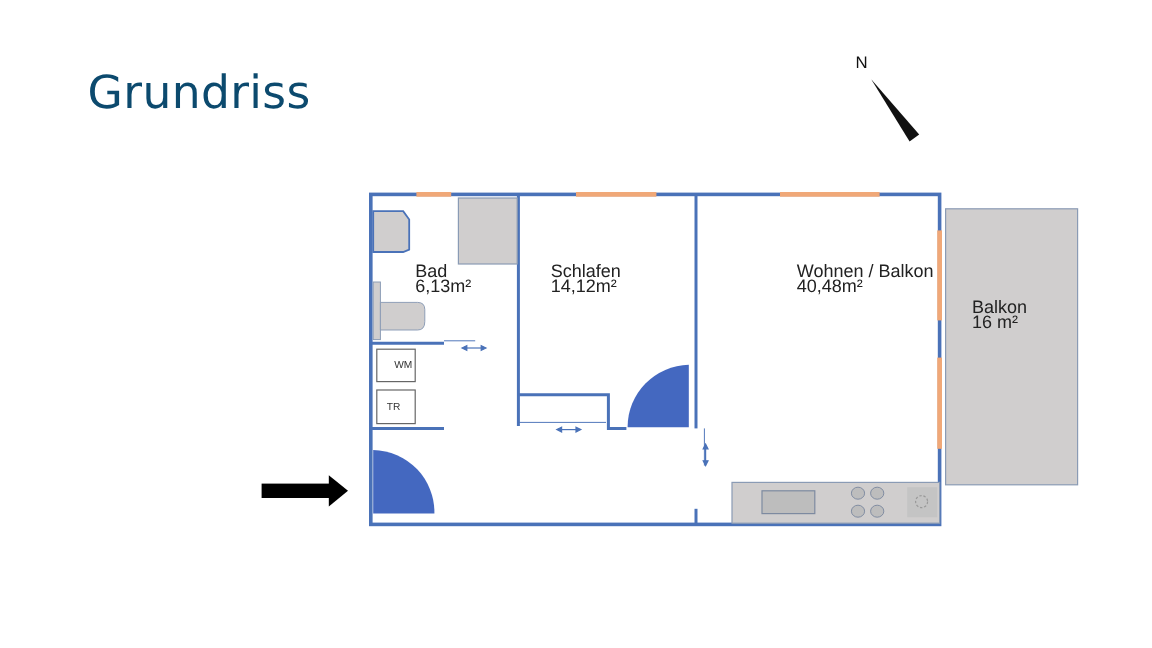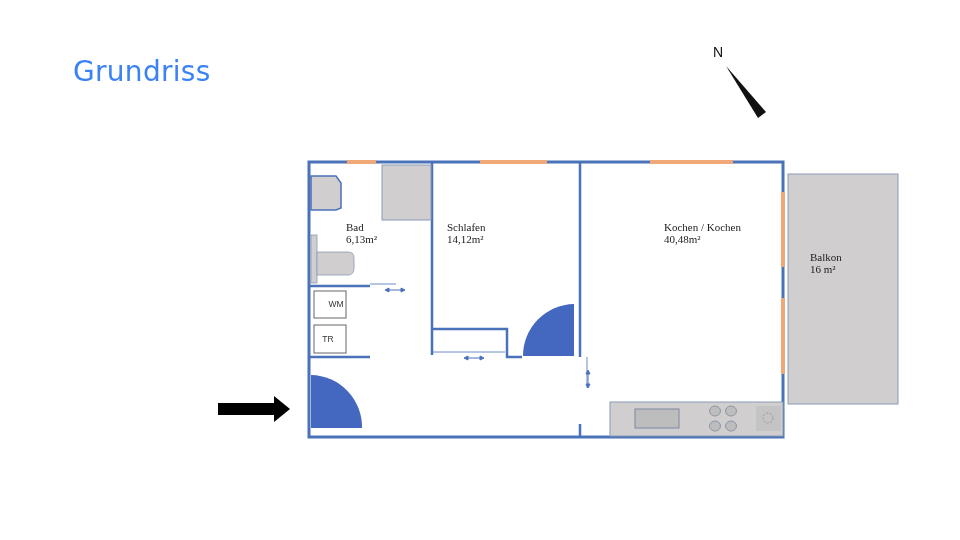--- a/index.html
+++ b/index.html
@@ -1,31 +1,31 @@
 <!DOCTYPE html>
 <html><head>
   <meta charset="utf-8">
   <style>
     html, body { margin: 0; padding: 0; }
     body {
       width: 960px; height: 540px; background: #ffffff; position: relative; overflow: hidden;
       font-family: "Liberation Sans", "DejaVu Sans", sans-serif; color: #222;
     }
     .title {
-      position: absolute; left: 73px; top: 55px; font-size: 28px; color: #3b82f6;
+      position: absolute; left: 73px; top: 55px; font-size: 38px; color: #0c4a6e;
       font-family: "DejaVu Sans", "Liberation Sans", sans-serif; font-weight: normal; letter-spacing: 0.3px;
     }
     .north-label {
       position: absolute; left: 713px; top: 44px; font-size: 14px; color: #111;
       font-family: "Liberation Sans", sans-serif;
     }
     svg.plan { position: absolute; left: 0; top: 0; }
     .room-label {
-      position: absolute; font-size: 11px; line-height: 12px; color: #222;
-      font-family: Liberation Serif, serif; white-space: nowrap;
+      position: absolute; font-size: 15px; line-height: 12px; color: #222;
+      font-family: Liberation Sans, sans-serif; white-space: nowrap;
     }
     .fixture-label {
       position: absolute; font-size: 8.5px; color: #333; text-align: center;
       font-family: "Liberation Sans", sans-serif;
     }
   </style>
 </head>
 <body>
 
 <div class="title">Grundriss</div>
@@ -115,26 +115,26 @@
     </g>
     <rect x="756" y="406" width="25" height="25" fill="#c4c4c4"></rect>
     <circle cx="768" cy="418" r="5" fill="none" stroke="#999" stroke-width="1" stroke-dasharray="2,1.5"></circle>
   </g>
 </svg>
 
 <div class="room-label" style="left:346px; top:221px;">
   <div>Bad</div>
   <div>6,13m²</div>
 </div>
-<div class="room-label" style="left:447px; top:221px;">
+<div class="room-label" style="left:459px; top:221px;">
   <div>Schlafen</div>
   <div>14,12m²</div>
 </div>
 <div class="room-label" style="left:664px; top:221px;">
-  <div>Kochen / Kochen</div>
+  <div>Wohnen / Balkon</div>
   <div>40,48m²</div>
 </div>
 <div class="room-label" style="left:810px; top:221px;margin-top:30px;">
   <div>Balkon</div>
   <div>16 m²</div>
 </div>
 
 <div class="fixture-label" style="left:314px; top:299px; width:44px;">WM</div>
 <div class="fixture-label" style="left:314px; top:334px; width:28px;">TR</div>
 

